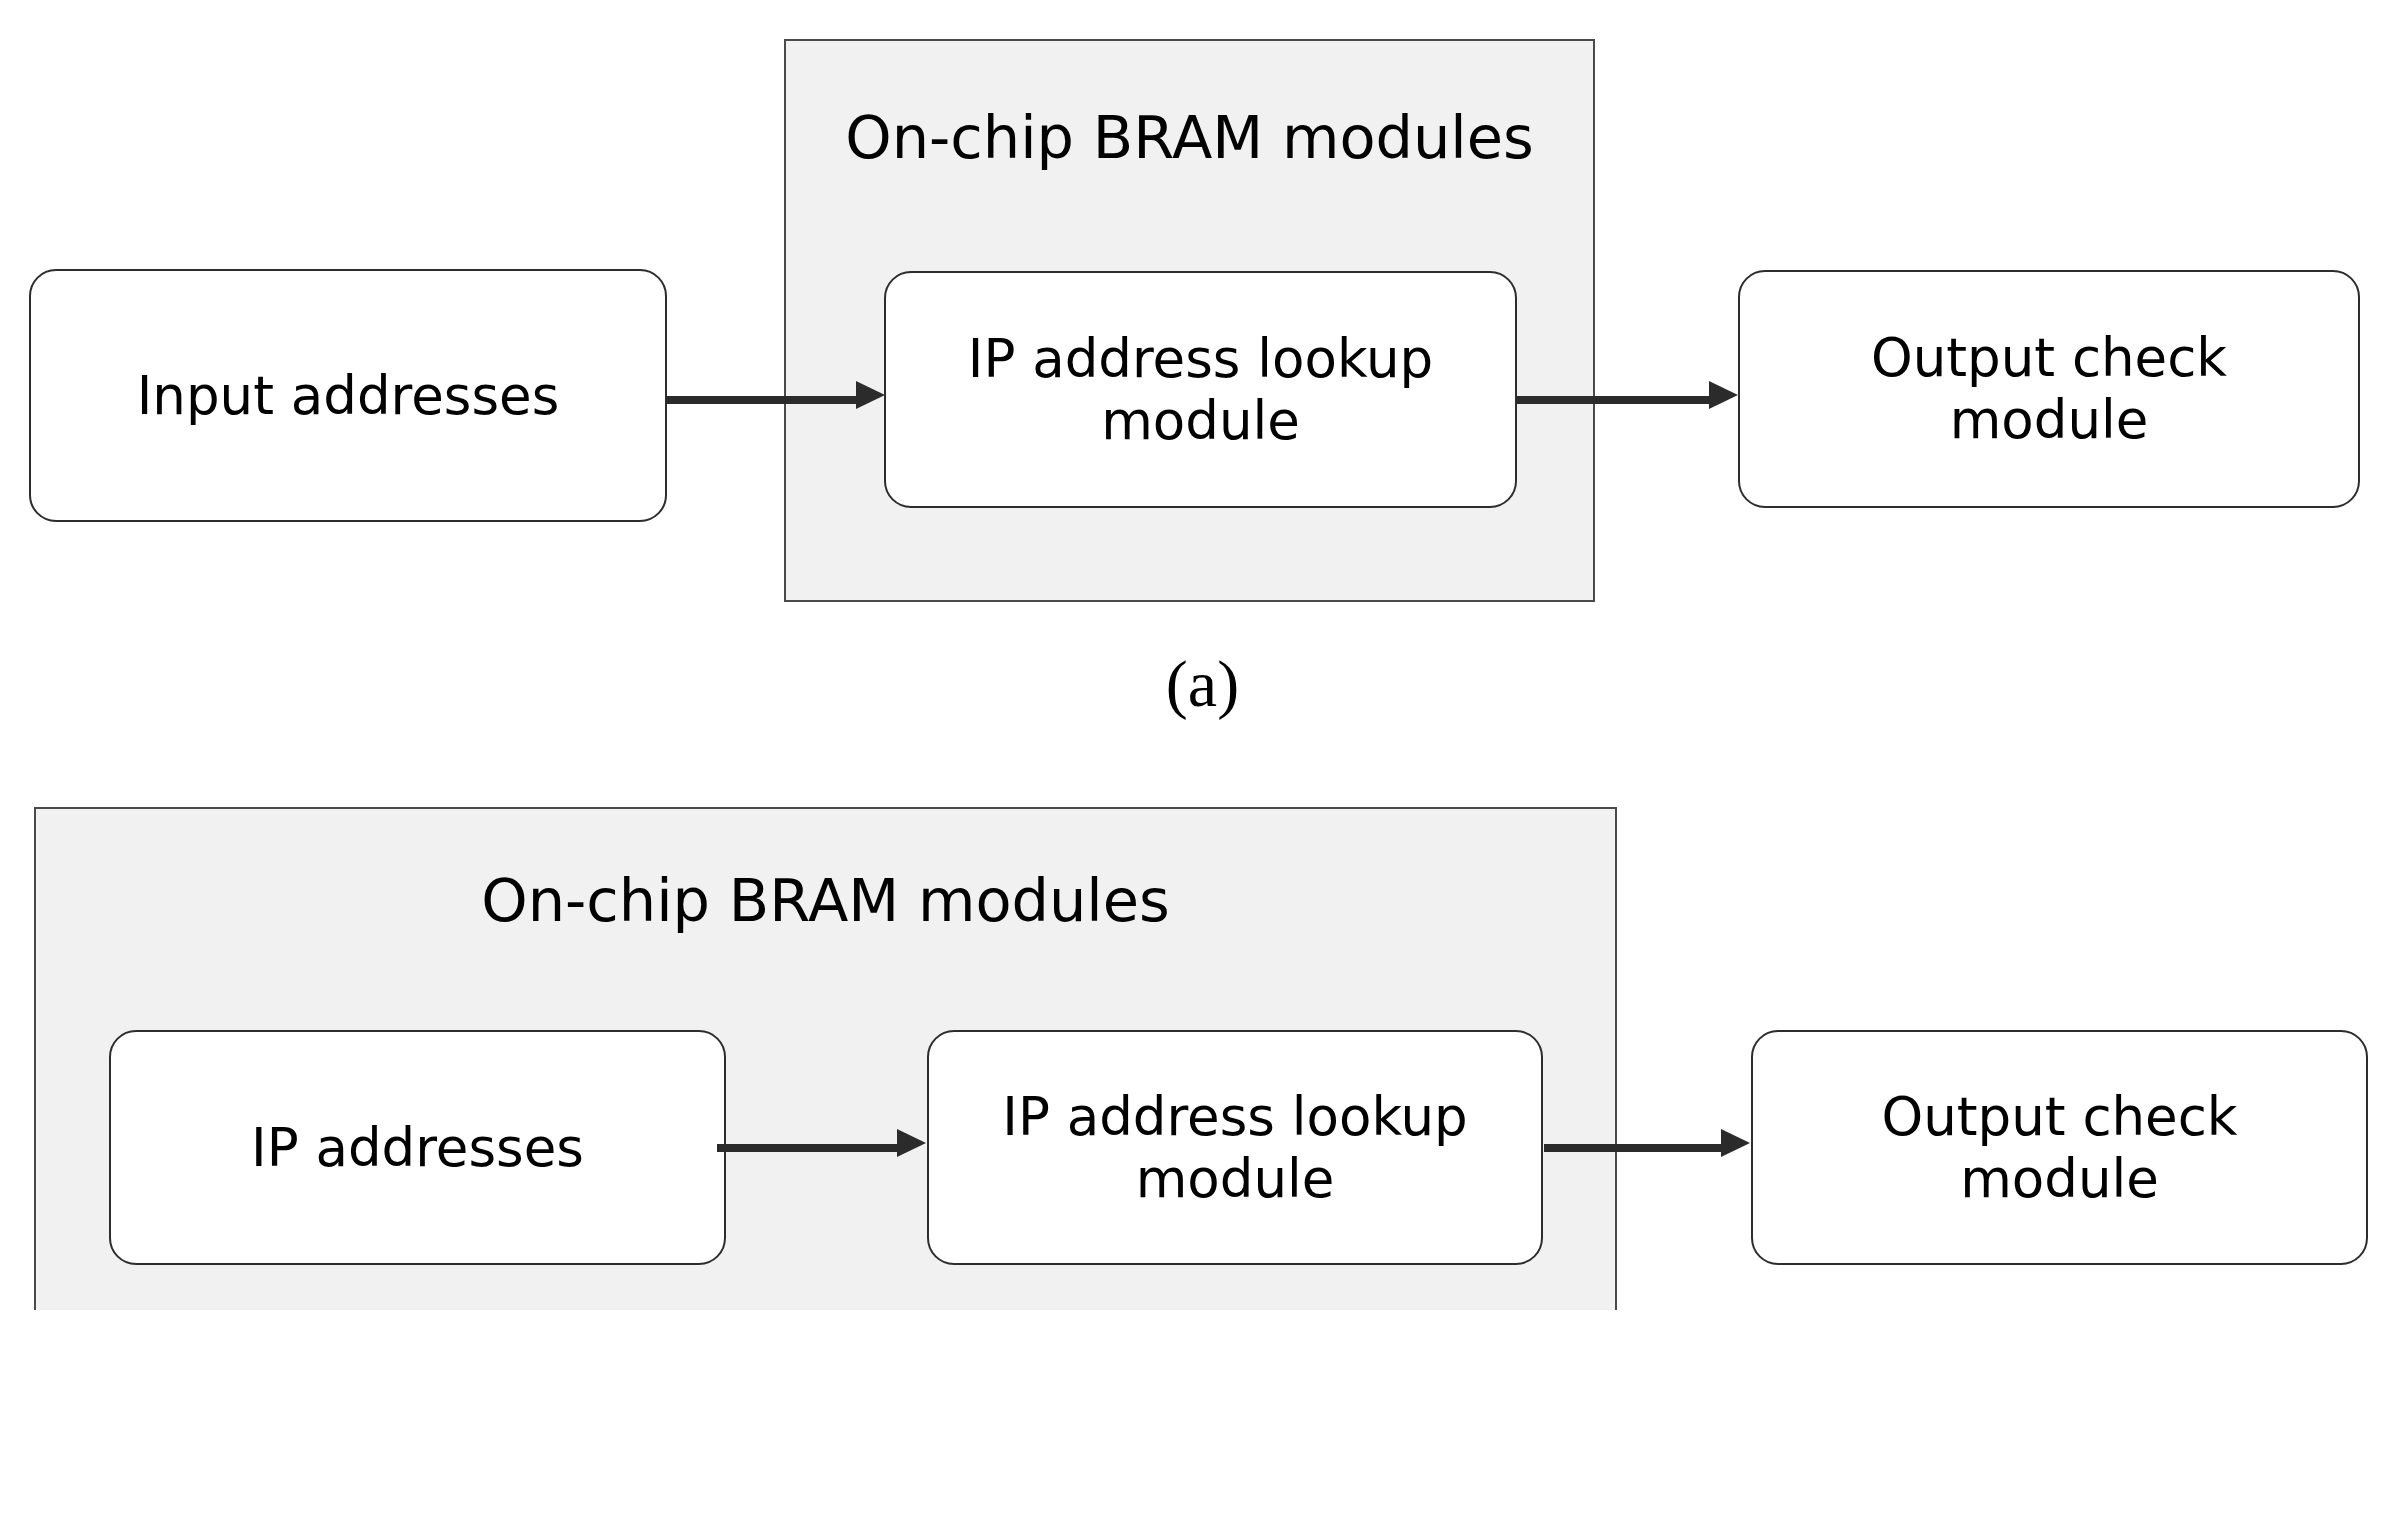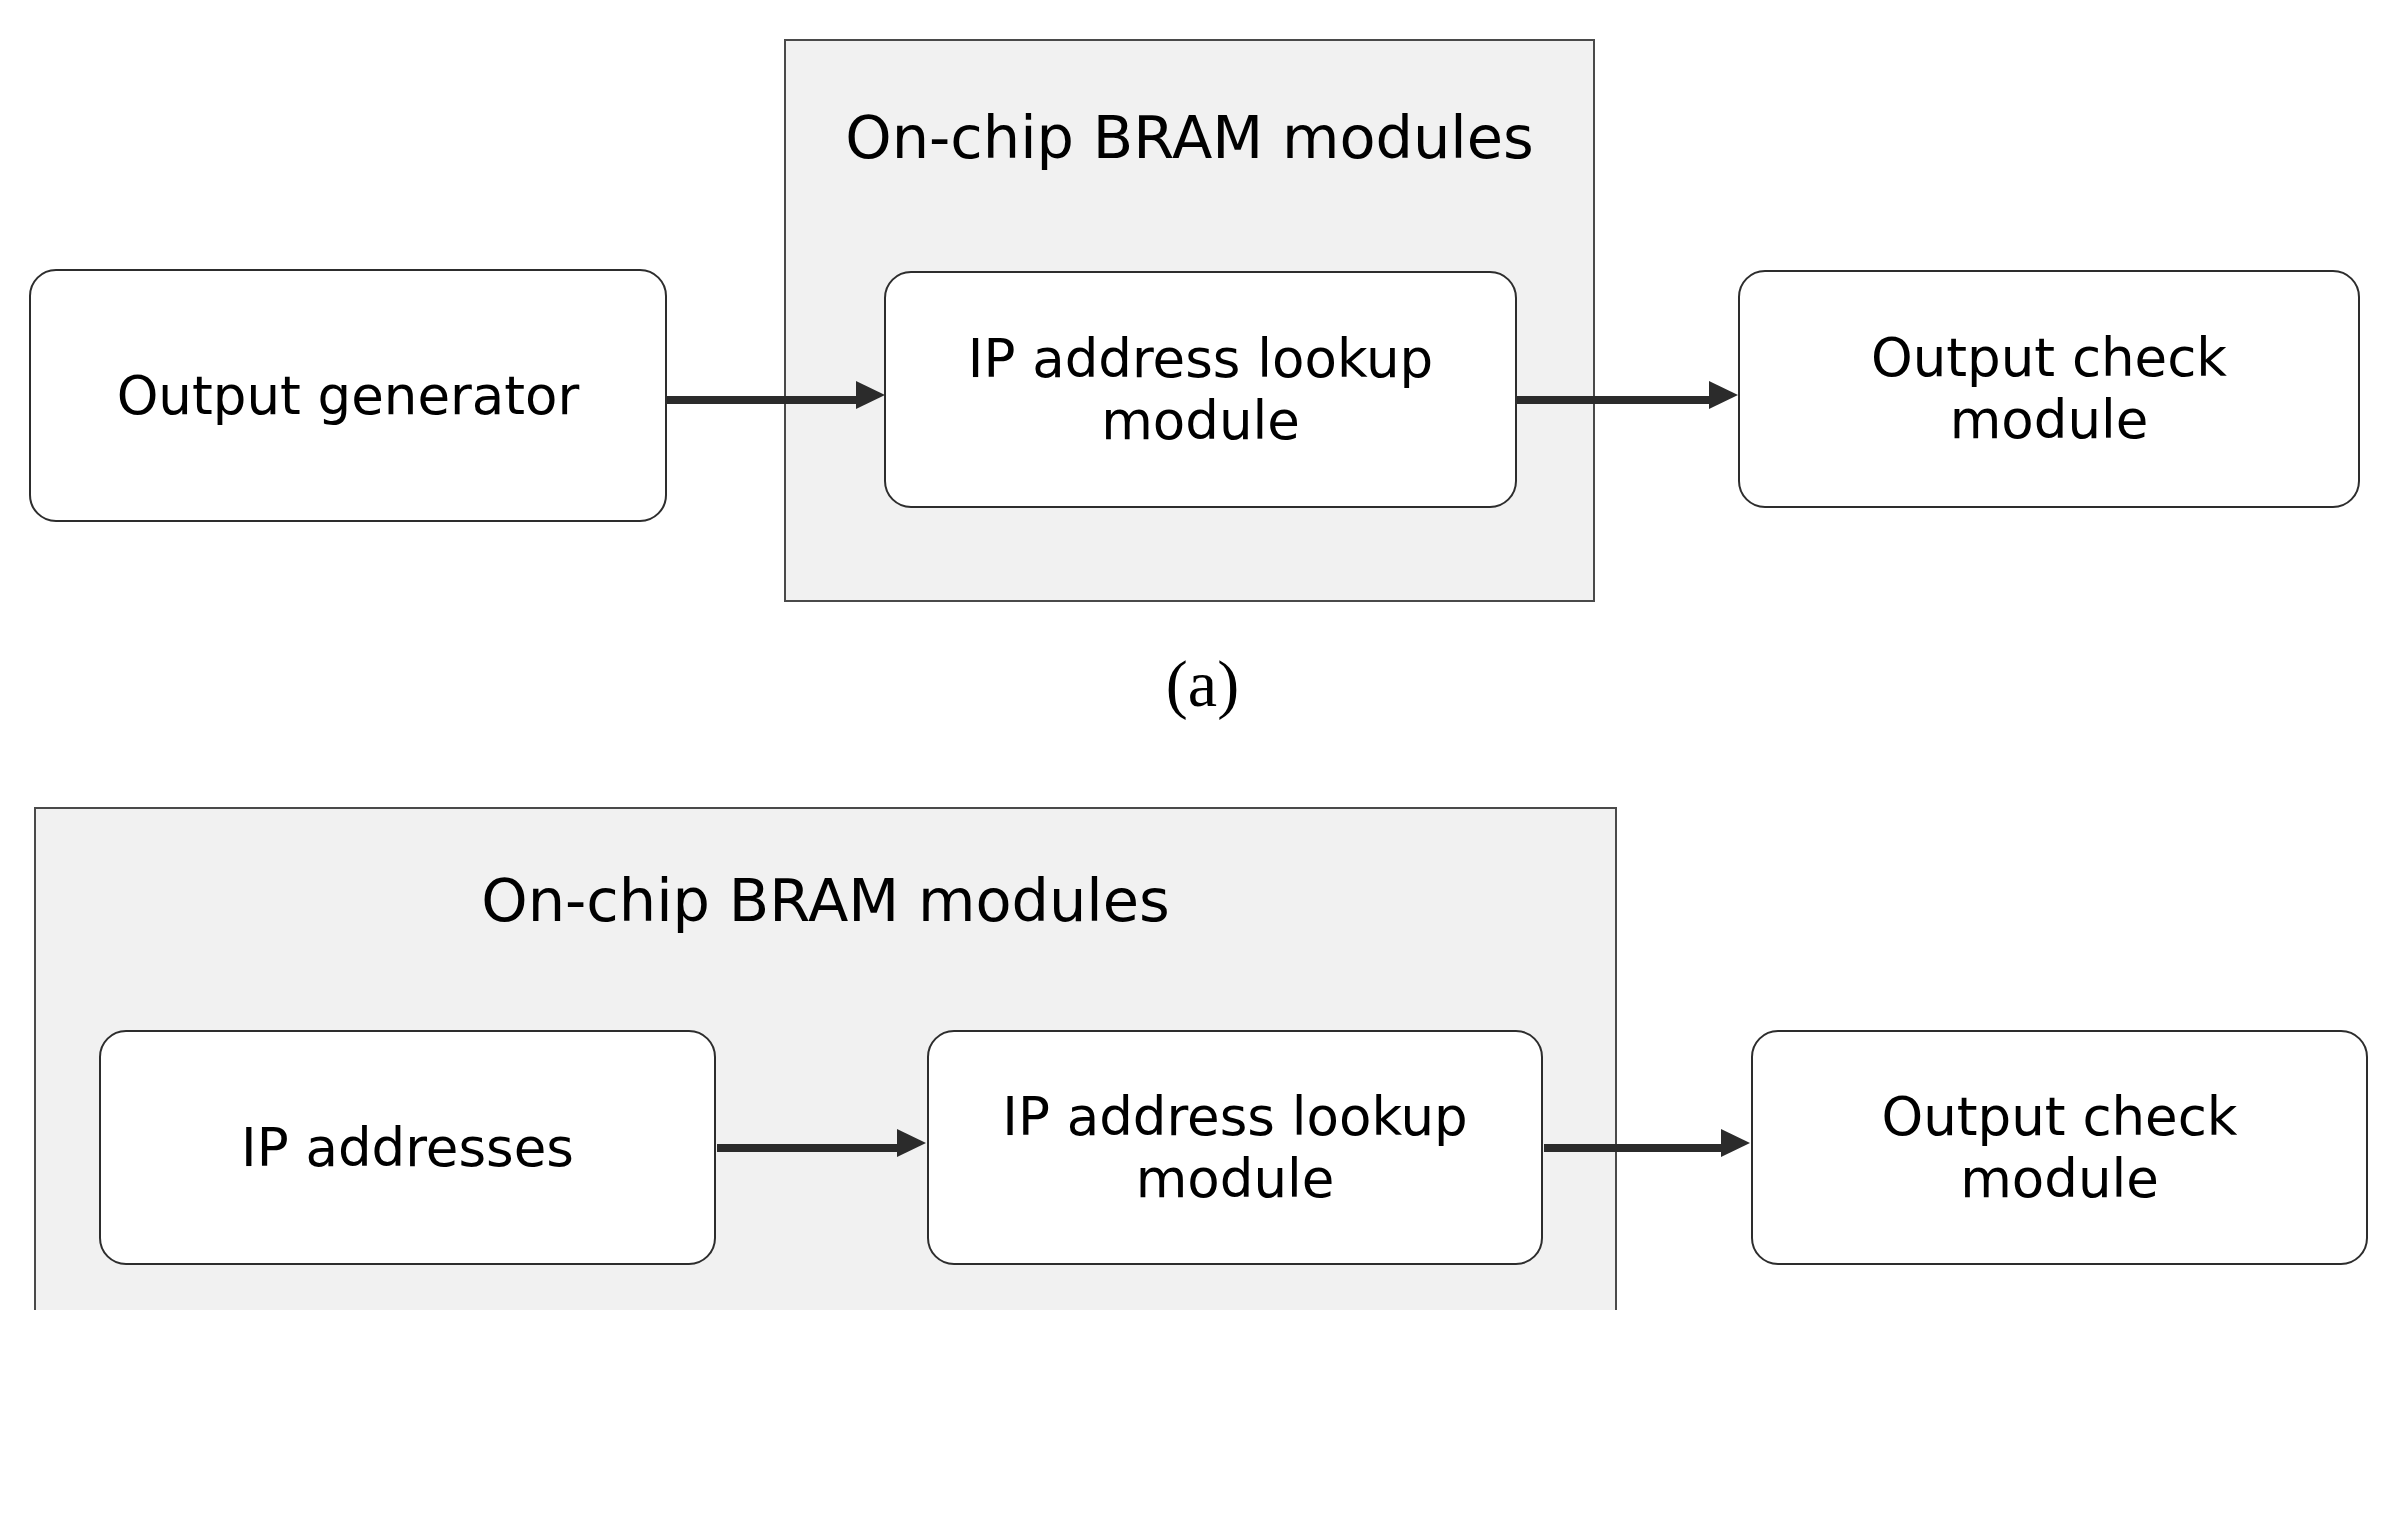--- a/index.html
+++ b/index.html
@@ -71,21 +71,21 @@
 </head>
 <body>
 
 <div class="canvas">
 
   <div class="bram-container" style="left:784px; top:39px; width:811px; height:563px;"></div>
 
   <div class="bram-title" style="left:784px; top:103px; width:811px;">On-chip BRAM modules</div>
 
   <div class="node" style="left:29px; top:269px; width:638px; height:253px;">
-    <div>Output generator</div>
+    <div>Input addresses</div>
   </div>
 
   <div class="node" style="left:884px; top:271px; width:633px; height:237px;">
     <div>IP address lookup</div>
     <div>module</div>
   </div>
 
   <div class="node" style="left:1738px; top:270px; width:622px; height:238px;">
     <div>Output check</div>
     <div>module</div>
@@ -100,21 +100,21 @@
     <div class="arrow-line" style="left:1517px; top:396px; width:195px;"></div>
     <div class="arrow-head" style="left:1709px; top:381px;"></div>
   </div>
 
   <div class="caption" style="top:642px;">(a)</div>
 
   <div class="bram-container" style="left:34px; top:807px; width:1583px; height:543px;"></div>
 
   <div class="bram-title" style="left:34px; top:866px; width:1583px;">On-chip BRAM modules</div>
 
-  <div class="node" style="left:99px; top:1030px; width:617px; height:235px;">
+  <div class="node" style="left:109px; top:1030px; width:617px; height:235px;">
     <div>IP addresses</div>
   </div>
 
   <div class="node" style="left:927px; top:1030px; width:616px; height:235px;">
     <div>IP address lookup</div>
     <div>module</div>
   </div>
 
   <div class="node" style="left:1751px; top:1030px; width:617px; height:235px;">
     <div>Output check</div>

